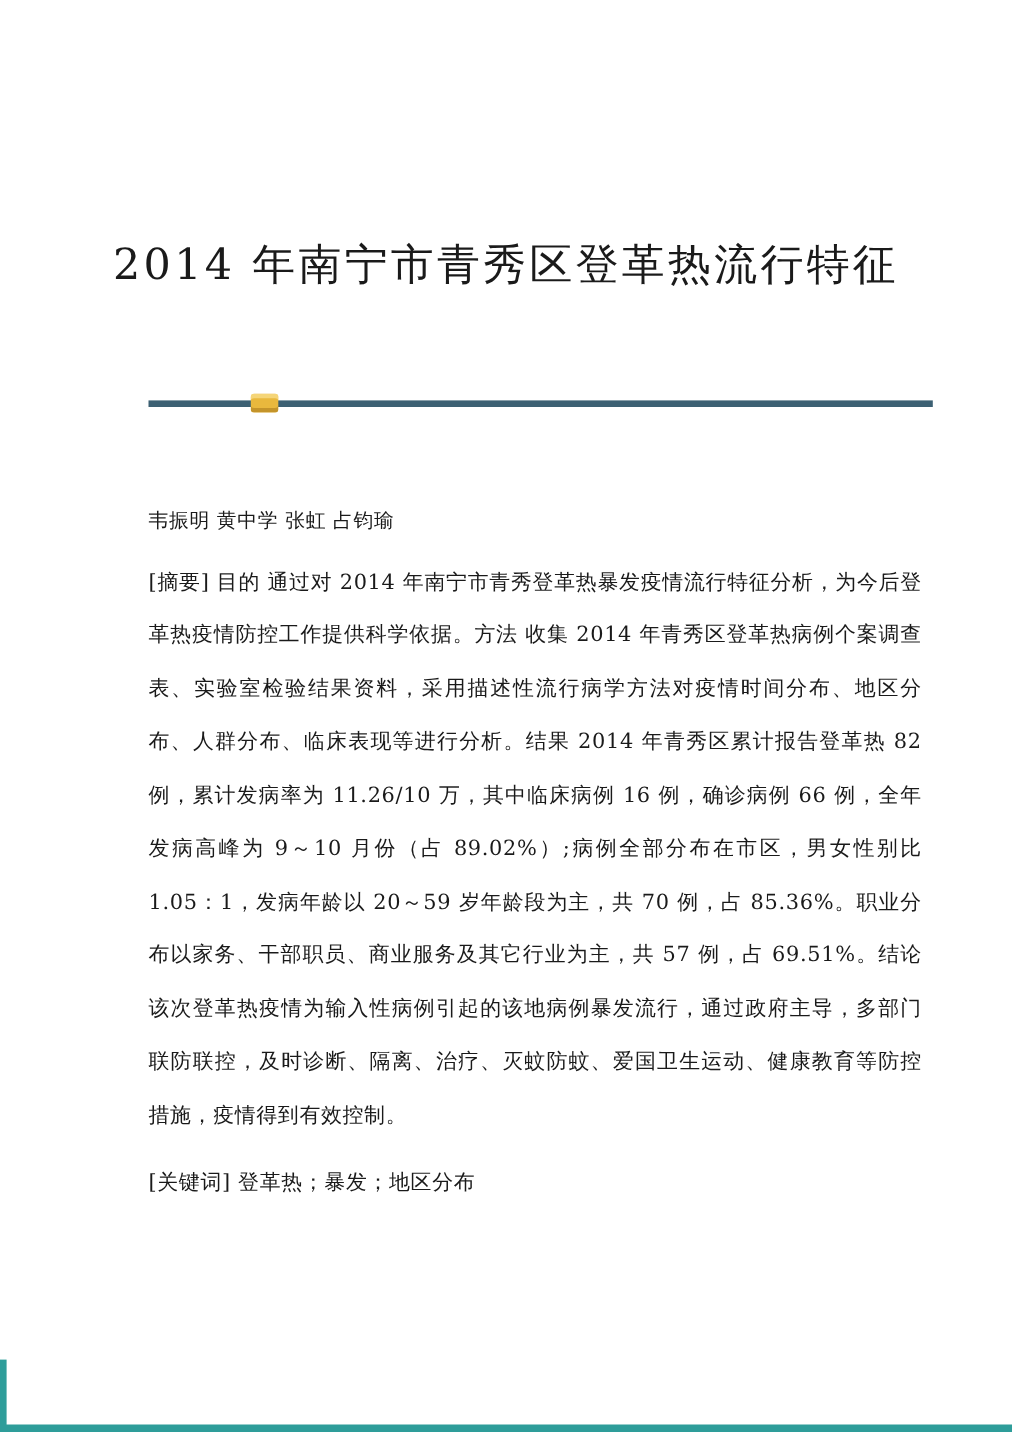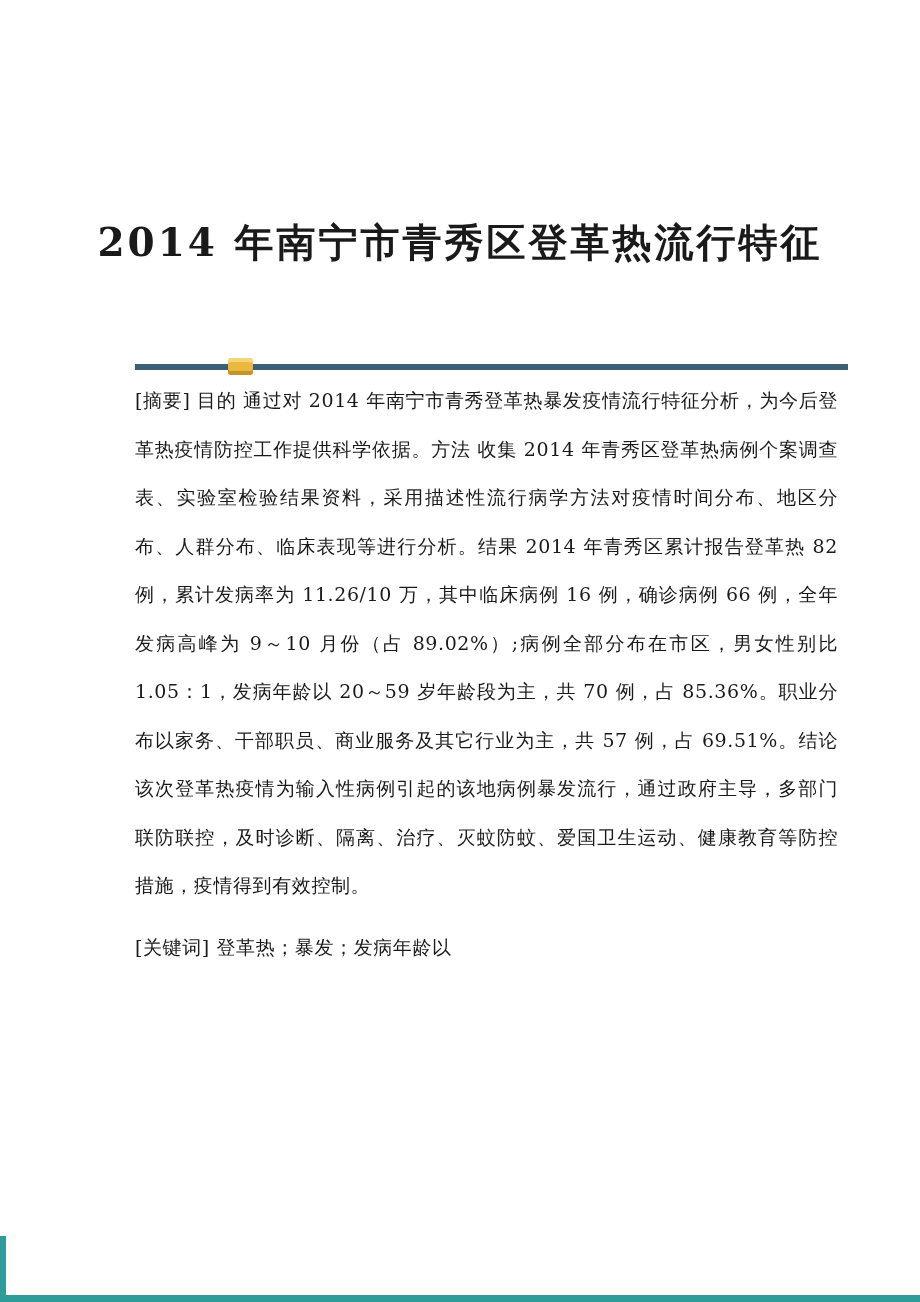--- a/index.html
+++ b/index.html
@@ -15,21 +15,21 @@
       position: relative;
       width: 920px;
       height: 1302px;
       background: var(--background, #ffffff);
       overflow: hidden;
     }
     .title {
       margin: 0;
       padding-top: 190px;
       text-align: center;
-      font-weight: 700;
+      font-weight: 400;
       font-size: 39px;
       letter-spacing: 3px;
       color: var(--text, #1a1a1a);
     }
     .title-line {
       display: block;
       height: 104px;
       line-height: 104px;
       white-space: nowrap;
     }
@@ -93,20 +93,21 @@
 
   <h1 class="title">
     <span class="title-line">2014 年南宁市青秀区登革热流行特征</span>
   </h1>
 
   <div class="divider">
     <span class="divider-icon"></span>
   </div>
 
   <div class="content">
+    <p class="authors">韦振明 黄中学 张虹 占钧瑜</p>
     <p class="abstract">[摘要] 目的 通过对 2014 年南宁市青秀登革热暴发疫情流行特征分析，为今后登革热疫情防控工作提供科学依据。方法 收集 2014 年青秀区登革热病例个案调查表、实验室检验结果资料，采用描述性流行病学方法对疫情时间分布、地区分布、人群分布、临床表现等进行分析。结果 2014 年青秀区累计报告登革热 82 例，累计发病率为 11.26/10 万，其中临床病例 16 例，确诊病例 66 例，全年发病高峰为 9～10 月份（占 89.02%）;病例全部分布在市区，男女性别比 1.05：1，发病年龄以 20～59 岁年龄段为主，共 70 例，占 85.36%。职业分布以家务、干部职员、商业服务及其它行业为主，共 57 例，占 69.51%。结论 该次登革热疫情为输入性病例引起的该地病例暴发流行，通过政府主导，多部门联防联控，及时诊断、隔离、治疗、灭蚊防蚊、爱国卫生运动、健康教育等防控措施，疫情得到有效控制。</p>
-    <p class="keywords">[关键词] 登革热；暴发；发病年龄以</p>
+    <p class="keywords">[关键词] 登革热；暴发；地区分布</p>
   </div>
 
   <div class="edge-left"></div>
   <div class="edge-bottom"></div>
 
 </div>
 
 </body></html>

